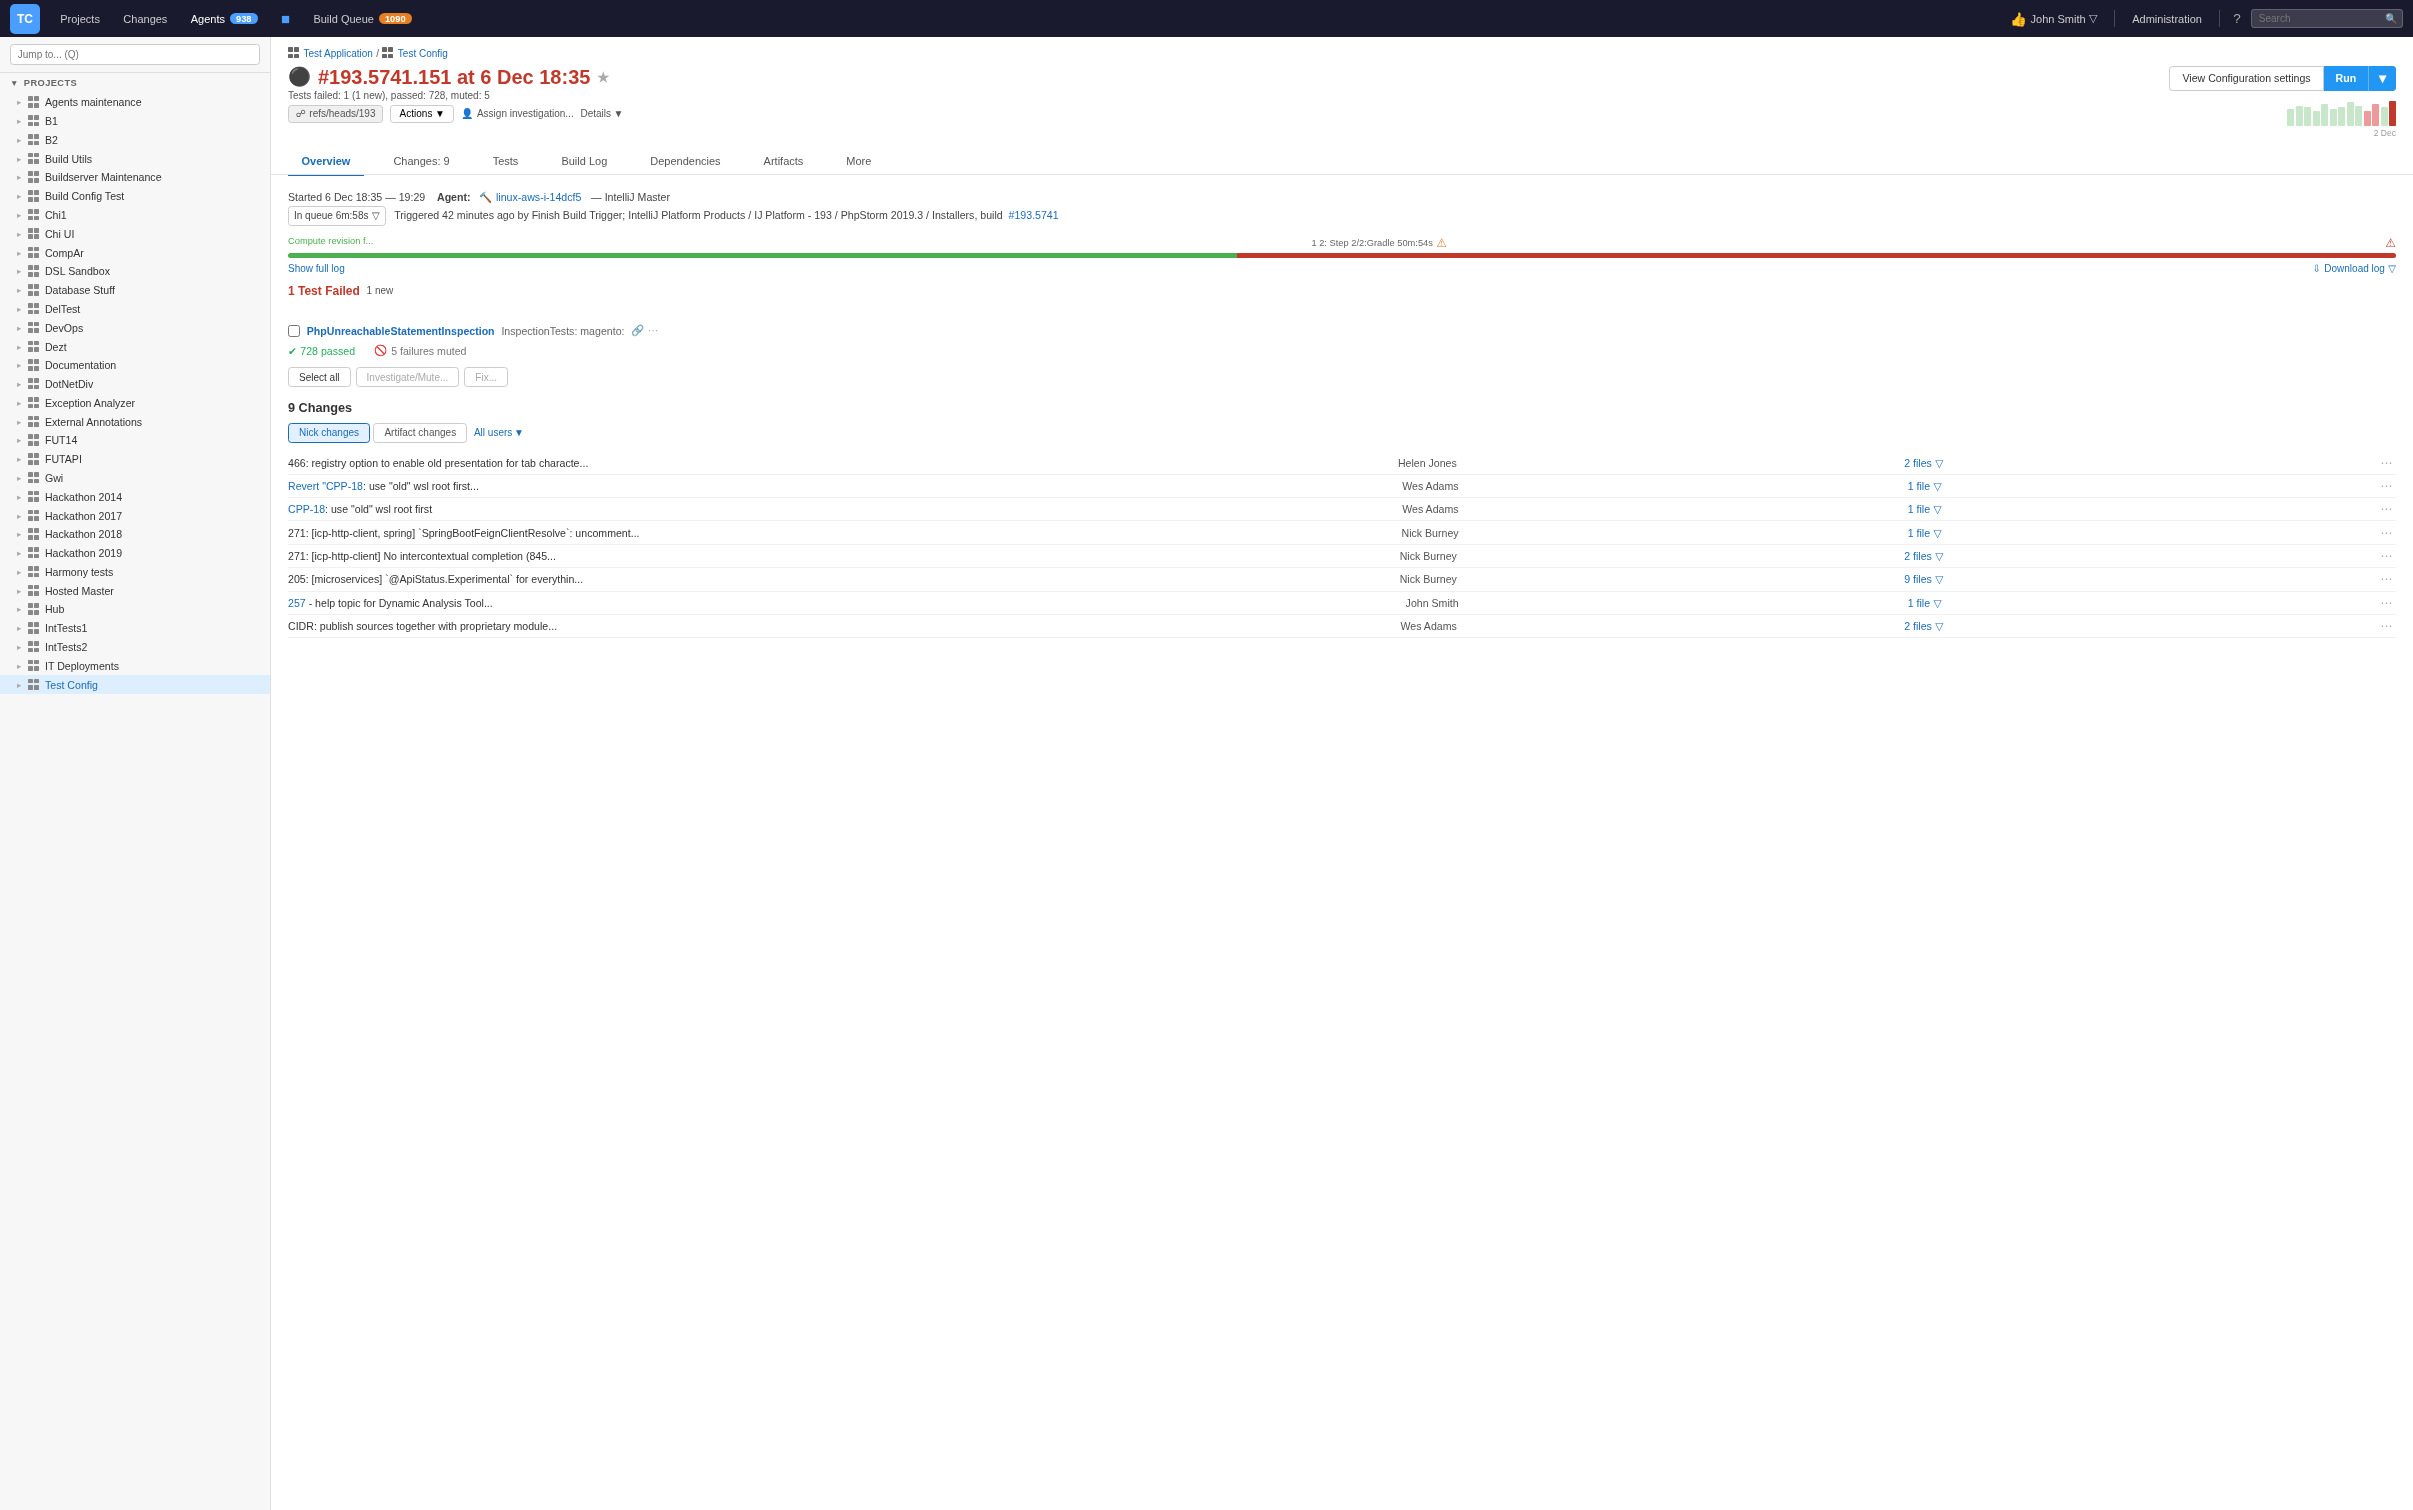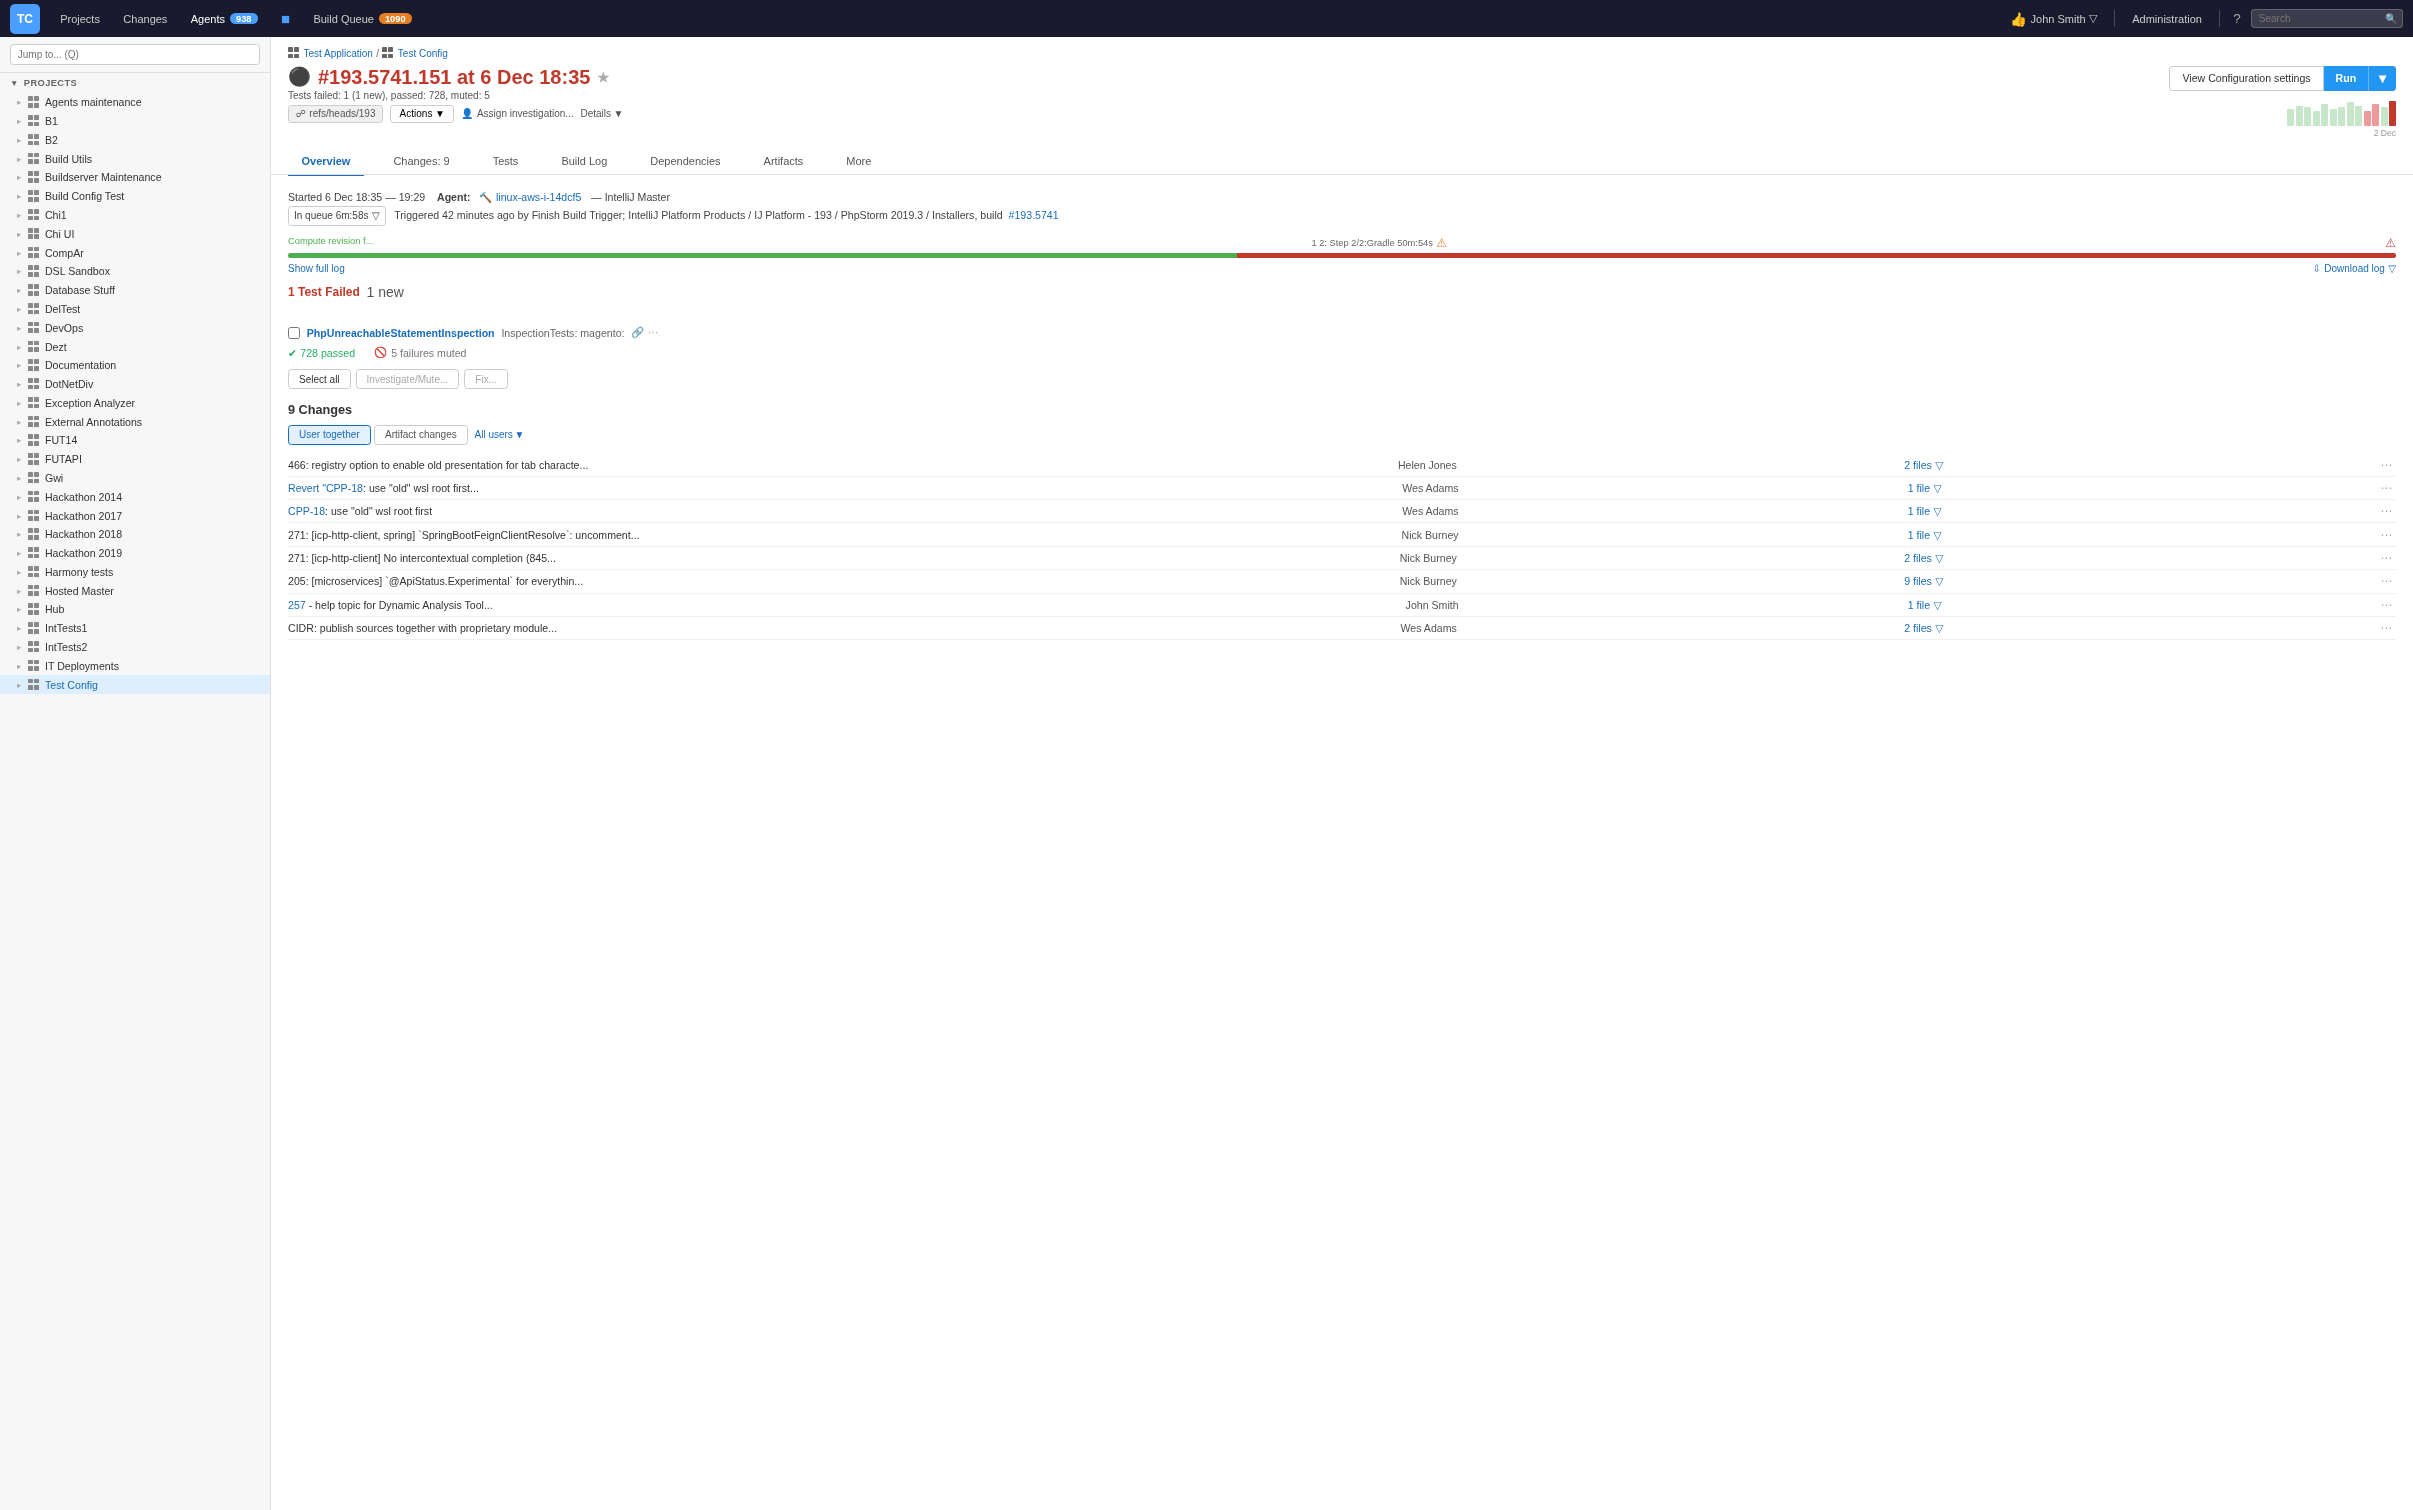--- a/index.html
+++ b/index.html
@@ -94,21 +94,21 @@
     .log-row { display: flex; justify-content: space-between; align-items: center; margin: 5px 0; }
 
     
     .deps-section { margin: 10px 0; font-size: 11px; }
     .deps-section a { color: #27ae60; text-decoration: none; font-weight: 500; }
 
     
     .test-section { margin: 10px 0; }
     .test-header { display: flex; align-items: center; gap: 6.8px; margin-bottom: 23px; }
     .test-failed-badge { color: #c0392b; font-weight: bold; font-size: 12px; }
-    .test-new-badge { color: #555; font-size: 14px; }
+    .test-new-badge { color: #555; font-size: 10px; }
     .test-item { display: flex; align-items: center; gap: 6.8px; padding: 3.4px 0; font-size: 10.6px; }
     .test-checkbox { width: 12px; height: 12px; border: 0.8px solid #ccc; border-radius: 1.7px; cursor: pointer; }
     .test-name { color: #1a6cb8; font-weight: 600; cursor: pointer; }
     .test-location { color: #666; }
     .test-icons { display: flex; gap: 3.4px; color: #aaa; cursor: pointer; }
     .passed-badge { color: #27ae60; display: flex; align-items: center; gap: 3.4px; font-size: 10.6px; }
     .muted-badge { color: #777; display: flex; align-items: center; gap: 3.4px; font-size: 10.6px; }
     .test-actions { display: flex; gap: 5px; margin: 6.8px 0; }
     .test-action-btn { border: 0.8px solid #ccc; border-radius: 3.4px; padding: 3.4px 10px; background: white; cursor: pointer; font-size: 10px; color: #333; }
     .test-action-btn:disabled { color: #aaa; cursor: default; }
@@ -725,21 +725,21 @@
         <div class="test-actions">
           <button class="test-action-btn">Select all</button>
           <button class="test-action-btn" disabled="">Investigate/Mute...</button>
           <button class="test-action-btn" disabled="">Fix...</button>
         </div>
       </div>
 
       <div class="changes-section">
         <div class="changes-header">9 Changes</div>
         <div class="changes-tabs">
-          <button class="changes-tab active">User together</button>
+          <button class="changes-tab active">Nick changes</button>
           <button class="changes-tab">Artifact changes</button>
           <button class="all-users-btn">
             <span>All users</span>
             <span>▼</span>
           </button>
         </div>
         <div id="change-rows">
             <div class="change-row">
     <div class="change-desc"><span>466: registry option to enable old presentation for tab characte...</span></div>
     <div class="change-author">Helen Jones</div>

